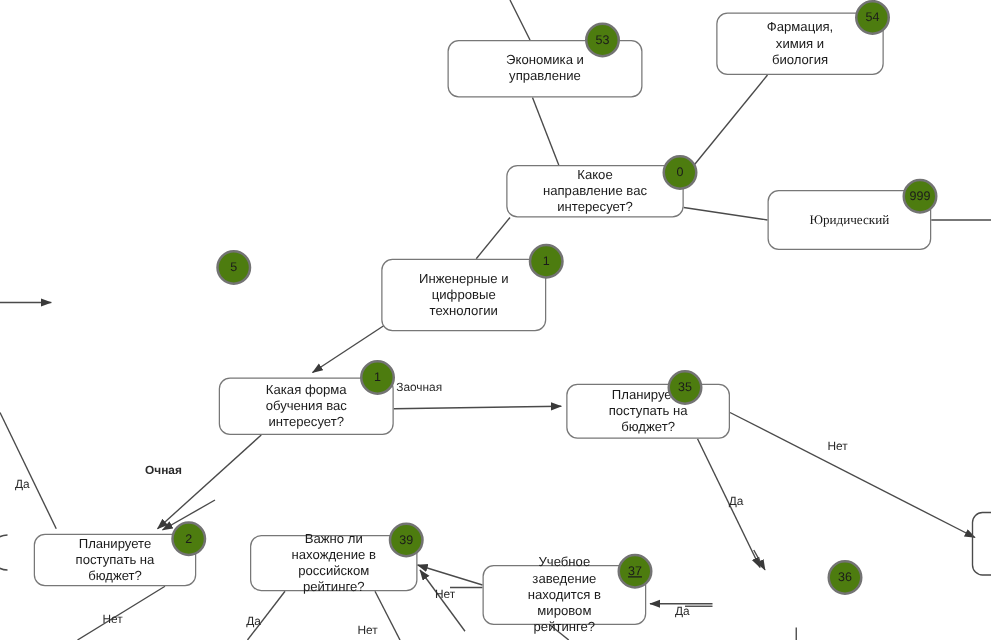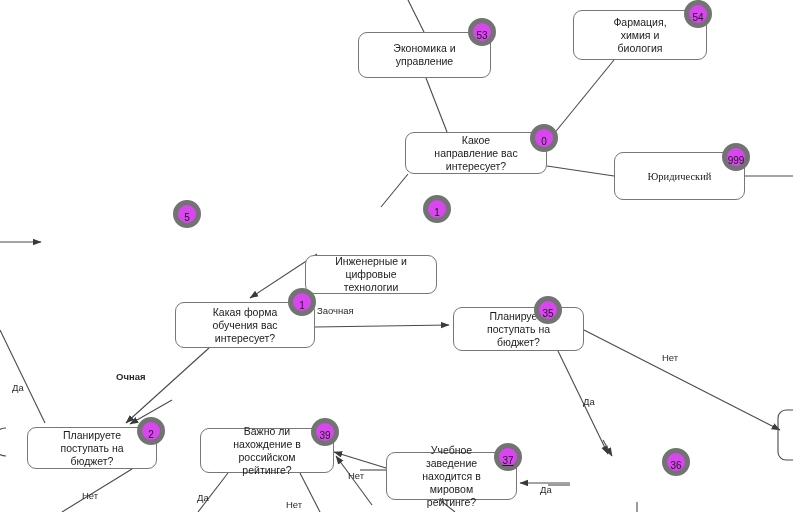--- a/index.html
+++ b/index.html
@@ -45,22 +45,22 @@
   .node .label {
     display: block;
     white-space: pre-line;
   }
   .badge {
     position: absolute;
     box-sizing: border-box;
     width: 28px;
     height: 28px;
     border-radius: 50%;
-    background: #d946ef;
-    border: 5px solid #737373;
+    background: #4d7c0f;
+    border: 2px solid #737373;
     color: #1b1b1b;
     font-size: 10px;
     line-height: 26px;
     text-align: center;
     z-index: 7;
   }
   .edge-label {
     position: absolute;
     color: #2a2a2a;
     font-size: 9.5px;
@@ -132,21 +132,21 @@
       <path d="M372,505 L336,456" marker-end="url(#arrow)"></path>
 
       <path d="M172,400 L130,424" marker-end="url(#arrow)"></path>
 
       <path d="M6,428 a14,14 0 0 0 0,28"></path>
 
       <path d="M793,410 L786,410 a8,8 0 0 0 -8,8 L778,452 a8,8 0 0 0 8,8 L793,460"></path>
     </g>
   </svg>
 
-  <div class="node" style="left:358px; top:32px; width:133px; height:46px;">
+  <div class="node" style="left:358px; top:32px; width:156px; height:46px;">
     <span class="label">Экономика и управление</span>
   </div>
   <div class="badge" style="left:468px; top:18px;">53</div>
 
   <div class="node" style="left:573px; top:10px; width:134px; height:50px;">
     <span class="label">Фармация, химия и
 биология</span>
   </div>
   <div class="badge" style="left:684px; top:0px;">54</div>
 
@@ -154,21 +154,21 @@
     <span class="label">Какое направление вас
 интересует?</span>
   </div>
   <div class="badge" style="left:530px; top:124px;">0</div>
 
   <div class="node" style="left:614px; top:152px; width:131px; height:48px;font-family:Liberation Serif, serif;">
     <span class="label">Юридический</span>
   </div>
   <div class="badge" style="left:722px; top:143px;">999</div>
 
-  <div class="node" style="left:305px; top:207px; width:132px; height:39px;margin-top:48px;">
+  <div class="node" style="left:305px; top:207px; width:132px; height:58px;">
     <span class="label">Инженерные и цифровые
 технологии</span>
   </div>
   <div class="badge" style="left:423px; top:195px;">1</div>
 
   <div class="badge" style="left:173px; top:200px;">5</div>
 
   <div class="node" style="left:175px; top:302px; width:140px; height:46px;">
     <span class="label">Какая форма обучения вас
 интересует?</span>

